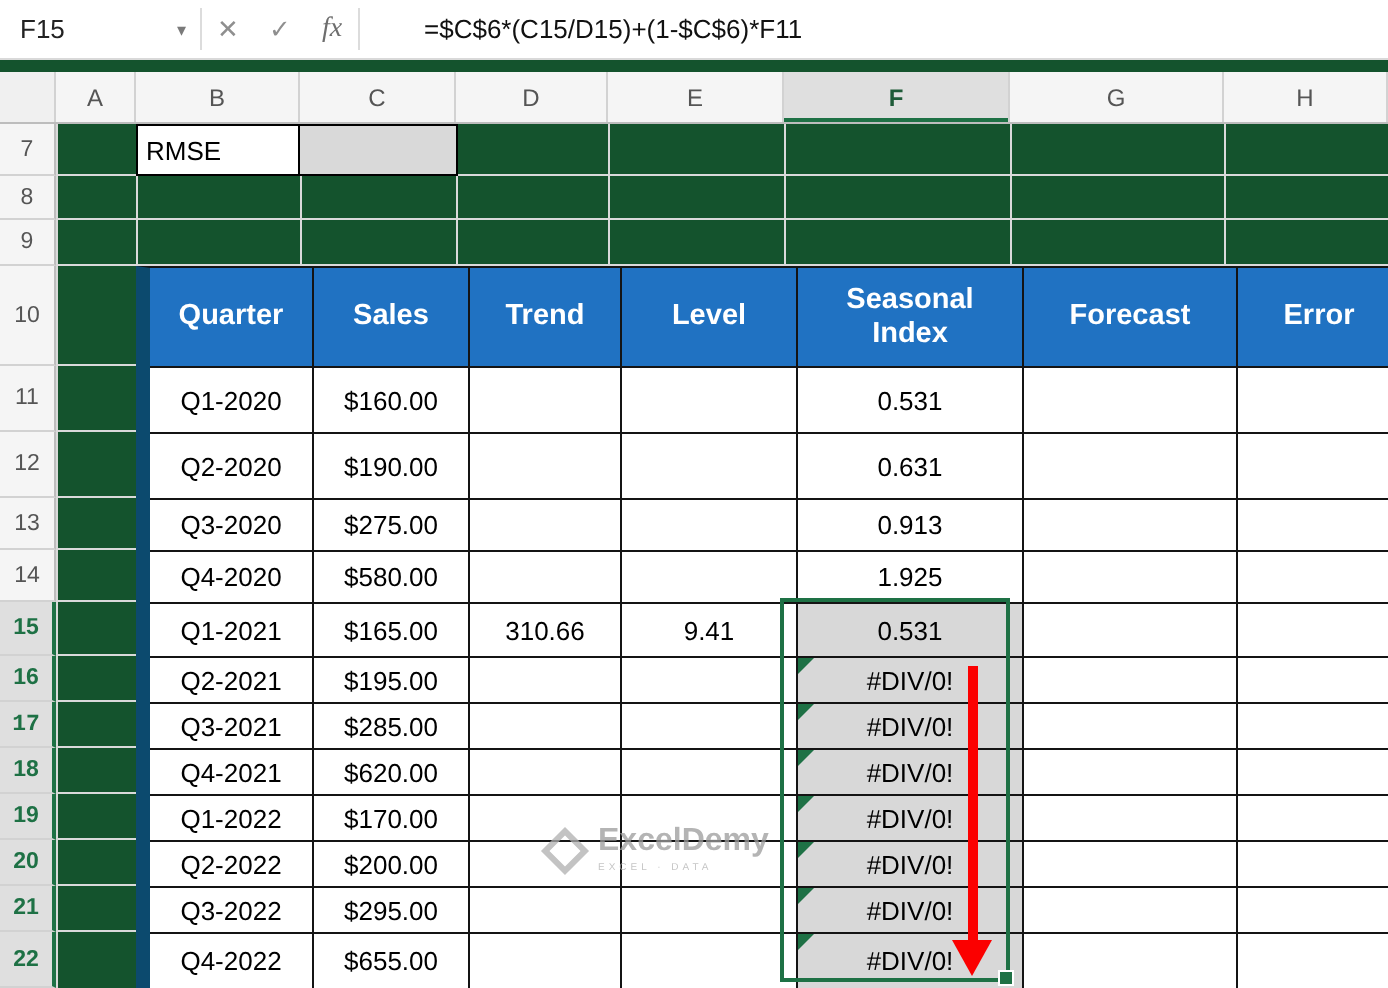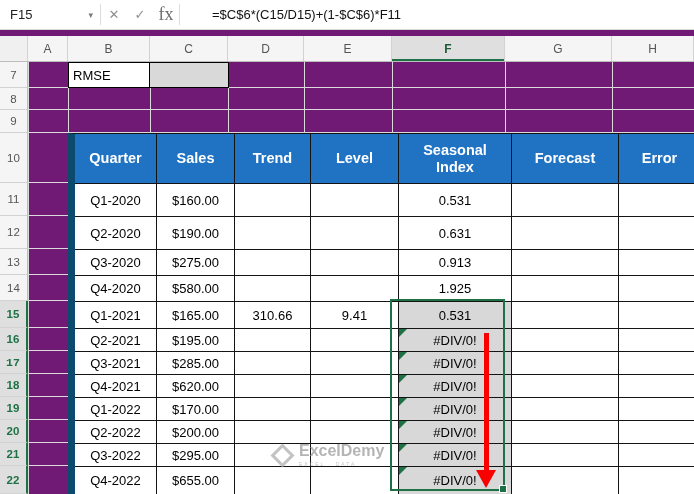--- a/index.html
+++ b/index.html
@@ -1,31 +1,31 @@
 <!DOCTYPE html>
 <html><head>
 <meta charset="utf-8">
 <style>
   html,body { margin:0; padding:0; background:#fff; }
   .screen {
     position:relative; width:694px; height:494px; overflow:hidden;
-    background:#701a75; font-family:"Liberation Sans", sans-serif;
+    background:#14532d; font-family:"Liberation Sans", sans-serif;
   }
 
   
   .formula-bar {
     position:absolute; top:0; left:0; width:694px; height:30px;
     background:#fff; border-bottom:1px solid #D9D9D9;
     display:flex; align-items:stretch; box-sizing:border-box;
   }
   .name-box { width:100px; display:flex; align-items:center; padding-left:10px; font-size:13px; color:#222; box-sizing:border-box; }
   .nb-arrow { margin-left:auto; padding:0 7px; font-size:9px; color:#7a7a7a; }
   .fb-sep { width:1px; background:#DCDCDC; margin:4px 0; }
   .fb-btn { width:26px; display:flex; align-items:center; justify-content:center; color:#8F8F8F; font-size:13px; }
-  .fb-btn.fx { font-family:"Liberation Serif", serif; color:#6E6E6E; font-size:18px; }
+  .fb-btn.fx { font-family:"Liberation Serif", serif; font-style:italic; color:#6E6E6E; font-size:14px; }
   .formula-input { flex:1; display:flex; align-items:center; padding-left:32px; font-size:13px; color:#111; }
 
   
   #colHeaders {
     position:absolute; top:36px; left:0; width:694px; height:26px;
     display:flex; background:#F5F5F5; border-bottom:1px solid #BDBDBD; box-sizing:border-box;
   }
   .chcell {
     box-sizing:border-box; height:100%; display:flex; align-items:center; justify-content:center;
     font-size:12px; color:#555; border-right:1px solid #D2D2D2; background:#F5F5F5;
@@ -86,21 +86,21 @@
   .fill-handle { position:absolute; left:499px; top:485px; width:8px; height:8px; background:#1E7145; border:1px solid #fff; box-sizing:border-box; }
 
   
   .arrow-shaft { position:absolute; left:484px; top:333px; width:5px; height:138px; background:#FB0000; }
   .arrow-head {
     position:absolute; left:476px; top:470px; width:0; height:0;
     border-left:10px solid transparent; border-right:10px solid transparent; border-top:18px solid #FB0000;
   }
 
   
-  .watermark { position:absolute; left:274px; top:443px; display:flex; align-items:center; gap:8px; opacity:0.75; pointer-events:none; }
+  .watermark { position:absolute; left:274px; top:413px; display:flex; align-items:center; gap:8px; opacity:0.75; pointer-events:none; }
   .wm-diamond { width:11px; height:11px; border:3px solid #AFAFAF; transform:rotate(45deg); }
   .wm-textcol { display:flex; flex-direction:column; }
   .wm-brand { color:#9C9C9C; font-weight:bold; font-size:16px; line-height:1; }
   .wm-tagline { color:#B3B3B3; font-size:5px; letter-spacing:2px; margin-top:2px; }
 </style>
 </head>
 <body>
 
 <div class="screen">
 

